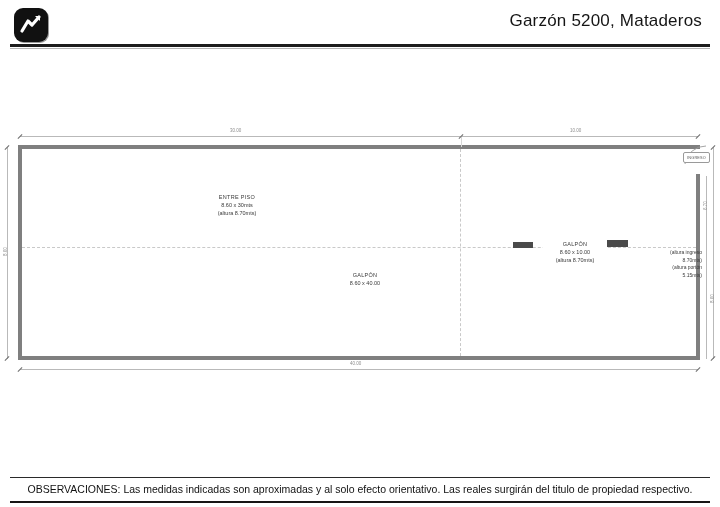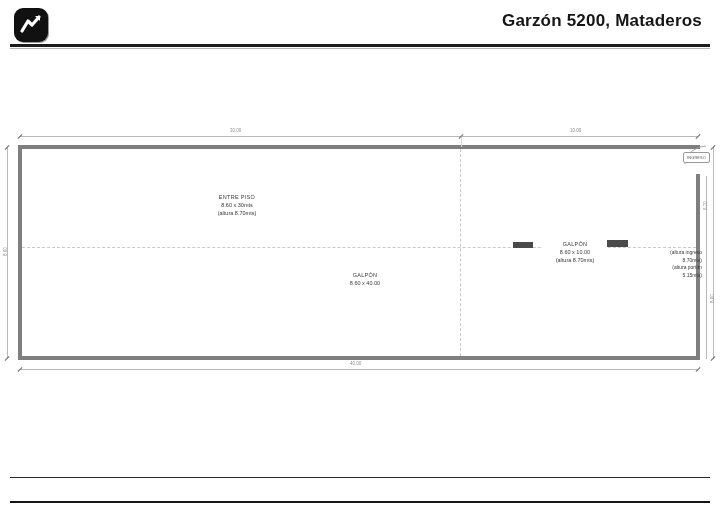--- a/index.html
+++ b/index.html
@@ -5,21 +5,21 @@
   * { margin:0; padding:0; box-sizing:border-box; }
   html,body { background:#ffffff; }
   body { font-family:"Liberation Sans", sans-serif; }
   .page { position:relative; width:720px; height:507px; background:#fff; overflow:hidden; }
 
   
   .logo { position:absolute; left:14px; top:8px; width:34px; height:34px;
           background:#111; border-radius:9px; box-shadow:1px 1px 0 #999; }
   .logo svg { position:absolute; left:0; top:0; }
   .title { position:absolute; right:18px; top:11px; width:400px; text-align:right;
-           font-size:17px; font-weight:700; color:#151515; letter-spacing:0.2px; }
+           font-size:17px; font-weight:400; color:#151515; letter-spacing:0.2px; }
   .hr-thick { position:absolute; left:10px; right:10px; top:44px; height:3px; background:#1c1c1c; }
   .hr-shadow { position:absolute; left:10px; right:10px; top:48px; height:1px; background:#b5b5b5; }
 
   
   .wall { position:absolute; background:#7f7f7f; }
   .dimline-h { position:absolute; height:1px; background:#b9b9b9; }
   .dimline-v { position:absolute; width:1px; background:#b9b9b9; }
   .tick { position:absolute; width:6px; height:1px; background:#6f6f6f; transform:rotate(-45deg); }
   .dim-text { position:absolute; font-size:4.5px; color:#8e8e8e; background:#fff;
               padding:0 1px; white-space:nowrap; }
@@ -133,15 +133,16 @@
     <div class="notes-block">
       <div>(altura ingreso</div>
       <div>8.70mts)</div>
       <div>(altura portón</div>
       <div>5.15mts)</div>
     </div>
 
   </div>
 
   <div class="f-rule-top"></div>
+  <div class="f-text">OBSERVACIONES: Las medidas indicadas son aproximadas y al solo efecto orientativo. Las reales surgirán del titulo de propiedad respectivo.</div>
   <div class="f-rule-bottom"></div>
 
 </div>
 
 </body></html>

